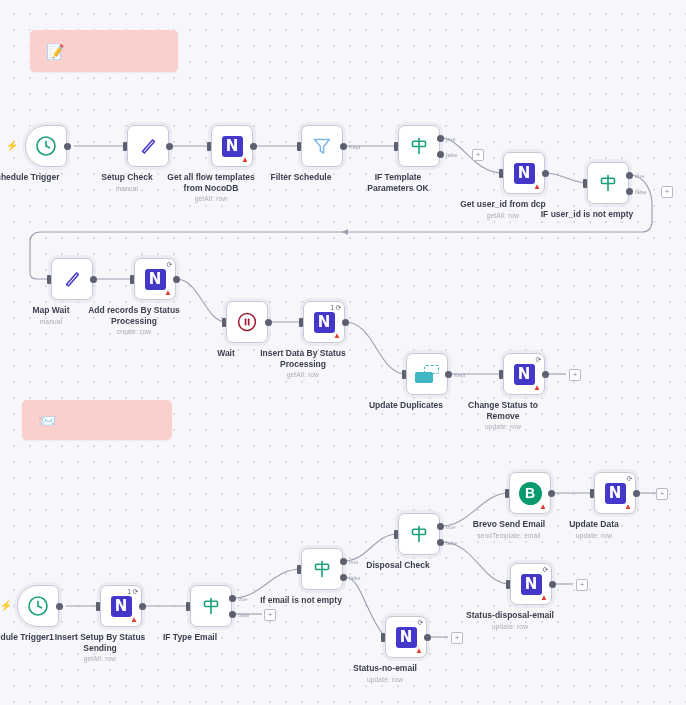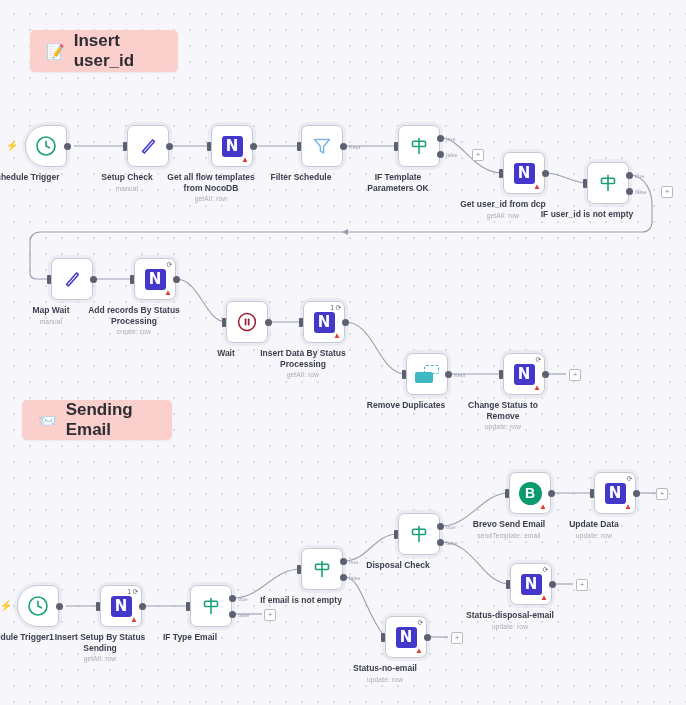--- a/index.html
+++ b/index.html
@@ -157,25 +157,23 @@
 
     <path d="M551,493 L594,493"></path>
     <polygon class="arrow" points="591,490 597,493 591,496"></polygon>
     <path d="M636,493 L657,493"></path>
     <path d="M552,584 L573,584"></path>
     <path d="M427,637 L448,637"></path>
   </svg>
 
   <div class="sticky" style="left:30px;top:30px;width:148px;height:42px;">
     <span class="emoji">📝</span>
-    <span>Insert user_id</span>
   </div>
   <div class="sticky" style="left:22px;top:400px;width:150px;height:40px;">
     <span class="emoji">📨</span>
-    <span>Sending Email</span>
   </div>
 
   <span class="bolt" style="left:6px;top:140px;">⚡</span>
 
   <div class="node trigger" style="left:25px;top:125px;">
     <div class="nbox">
       <svg class="ico" viewBox="0 0 24 24">
         <circle cx="12" cy="12" r="9" fill="none" stroke="#18a07a" stroke-width="1.6"></circle>
         <path d="M12 7.2 L12 12 L15.4 13.8" fill="none" stroke="#18a07a" stroke-width="1.6" stroke-linecap="round"></path>
       </svg>
@@ -326,21 +324,21 @@
   <div class="node" style="left:406px;top:353px;">
     <div class="nbox">
       <div class="dupe">
         <span class="back"></span>
           <span class="front"></span>
       </div>
     </div>
     <div class="port in" style="top:17px;"></div>
     <div class="port" style="left:39px;top:18px;"></div>
     <div class="plabel" style="left:48px;top:19px;">Kept</div>
-    <div class="nlabel">Remove Duplicates</div>
+    <div class="nlabel">Update Duplicates</div>
   </div>
 
   <div class="node" style="left:503px;top:353px;">
     <div class="nbox">
       <span class="nbadge">⟳</span>
       <div class="nocodb">N</div>
       <span class="warn">▲</span>
     </div>
     <div class="port in" style="top:17px;"></div>
     <div class="port" style="left:39px;top:18px;"></div>

